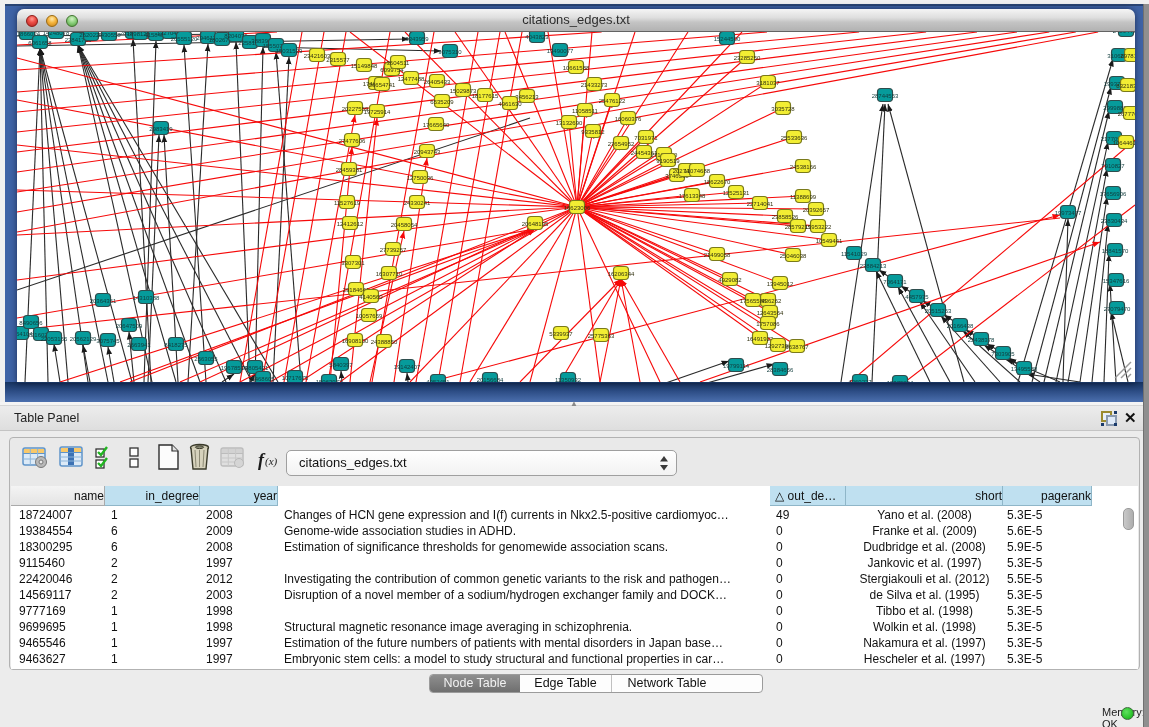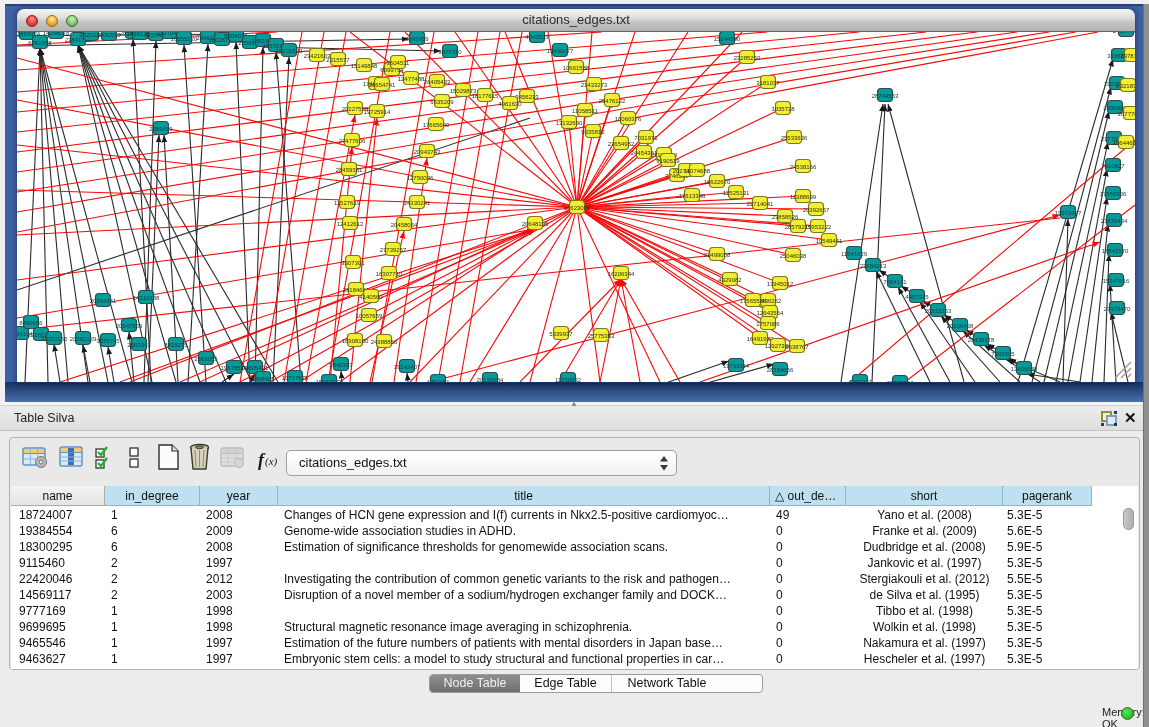--- a/index.html
+++ b/index.html
@@ -39,21 +39,21 @@
 
 #toolbar { position:absolute; left:0; top:0; width:100%; height:43px; }
 #dropdown { position:absolute; left:276px; top:12px; width:391px; height:26px;
   background:linear-gradient(180deg,#ffffff,#f2f2f2); border:1px solid #9f9f9f; border-radius:5px;
   font-size:13px; color:#111; line-height:24px; padding-left:12px; }
 #spin { position:absolute; right:6px; top:4px; width:12px; height:17px; }
 
 
 #tablewrap { position:absolute; left:1px; top:48px; width:1127px; height:183px; background:#fff; }
 #thead { position:absolute; left:0; top:0; width:1127px; height:20px; font-size:12px; color:#111; }
-#thead div { position:absolute; top:0; height:20px; line-height:20px; text-align:center;
+#thead div { position:absolute; top:0; height:20px; line-height:20px; text-align:right;
   background:#bfe0f0; border-right:1px solid #8fb6c8; border-bottom:1px solid #8fb6c8; }
 #thead .h0 { left:0; width:94px;  background:linear-gradient(180deg,#f4f4f4,#e4e4e4); border-right:1px solid #aaa; border-bottom:1px solid #aaa;}
 #thead .h1 { left:94px; width:95px; }
 #thead .h2 { left:189px; width:78px; }
 #thead .h3 { left:267px; width:492px; }
 #thead .h4 { left:759px; width:76px; text-align:left; padding-left:5px;}
 #thead .h5 { left:835px; width:157px; }
 #thead .h6 { left:992px; width:89px; }
 #tbody { position:absolute; left:0; top:21px; width:1127px; height:162px; font-size:12px; color:#111; }
 .tr { position:relative; height:16px; line-height:16px; white-space:nowrap; }
@@ -900,21 +900,21 @@
             <line x1="1110" y1="346" x2="1114" y2="342"></line>
           </g>
         </svg>
       </div>
   </div>
 </div>
 <div id="split">
     <div class="grip">▲</div>
   </div>
 <div id="tphead">
-    <span class="lab">Table Silva</span>
+    <span class="lab">Table Panel</span>
   <div id="tpx">✕</div>
 </div>
 <div id="tpbody">
   <div id="container">
     <div id="toolbar">
       <svg width="290" height="43" viewBox="0 0 290 43" style="position:absolute;left:0;top:0">
         <g transform="translate(13,10)">
           <rect x="0" y="0" width="22" height="17" rx="2" fill="#dceaf7" stroke="#5f94c9" stroke-width="1.5"></rect>
           <rect x="1" y="1" width="20" height="4" fill="#f8c86a"></rect>
           <line x1="0" y1="5.5" x2="22" y2="5.5" stroke="#5f94c9"></line>
@@ -970,21 +970,20 @@
       <div id="dropdown">citations_edges.txt<div id="spin"><svg width="12" height="17" viewBox="0 0 12 17">
               <path d="M6,1 L10,6.5 L2,6.5 z" fill="#3a3a3a"></path>
               <path d="M6,15.5 L10,10 L2,10 z" fill="#3a3a3a"></path>
             </svg></div></div>
     </div>
     <div id="tablewrap">
       <div id="thead">
         <div class="h0">name</div>
           <div class="h1">in_degree</div>
           <div class="h2">year</div>
-        <div class="h3">title</div>
           <div class="h4">△ out_de…</div>
           <div class="h5">short</div>
         <div class="h6">pagerank</div>
       </div>
       <div id="tbody">
 <div class="tr">
             <div class="c0">18724007</div>
             <div class="c1">1</div>
             <div class="c2">2008</div>
             <div class="c3">Changes of HCN gene expression and I(f) currents in Nkx2.5-positive cardiomyoc…</div>

